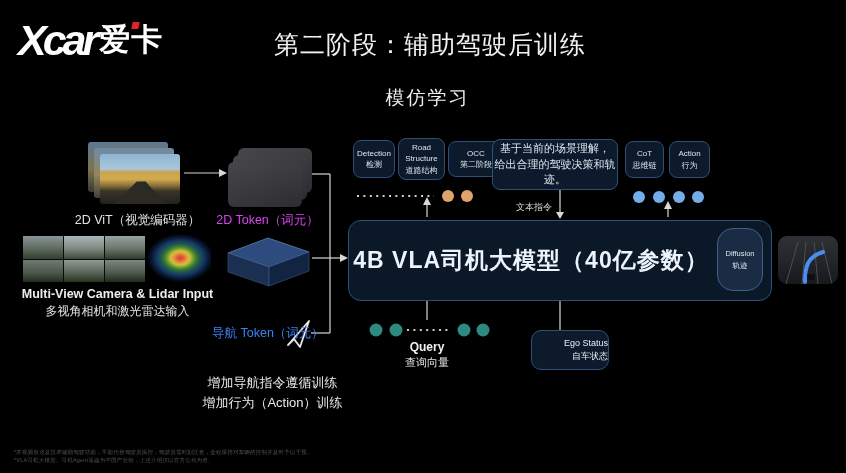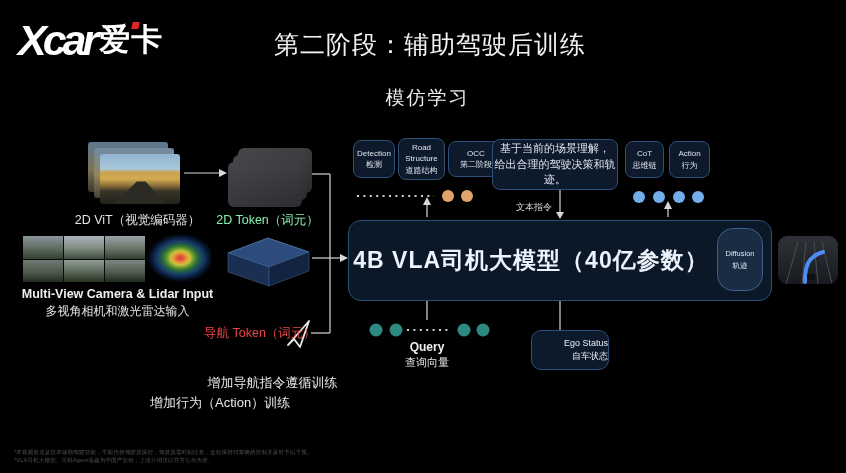--- a/index.html
+++ b/index.html
@@ -21,37 +21,37 @@
   .vitl{position:absolute;width:80px;height:50px;border-radius:3px;}
   #vit-b{left:88px;top:142px;background:linear-gradient(180deg,#5d7891,#7d7250 55%,#3a3a34);}
   #vit-m{left:94px;top:148px;background:linear-gradient(180deg,#6e8aa5,#93855c 55%,#413f36);}
   #vit-f{left:100px;top:154px;background:linear-gradient(180deg,#8fb4d2 0%,#a9c7db 30%,#c9a351 36%,#d2ab50 50%,#8c7038 63%,#3a3428 74%,#23211d 100%);overflow:hidden;}
   #vit-road{position:absolute;left:0;bottom:0;width:100%;height:58%;background:#2c2a25;
             clip-path:polygon(18% 100%,82% 100%,57% 22%,46% 22%);}
   #vit-label{left:60px;top:212px;width:155px;text-align:center;font-size:12.5px;color:#e3e3e3;}
 
   .t2l{position:absolute;width:74px;height:45px;border-radius:6px;background:linear-gradient(160deg,#47474b,#2d2d31);}
   #t2-b{left:238px;top:148px;}#t2-m{left:233px;top:155px;}#t2-f{left:228px;top:162px;}
-  #t2-label{left:195px;top:212px;width:145px;text-align:center;font-size:12.5px;color:#86efac;}
+  #t2-label{left:195px;top:212px;width:145px;text-align:center;font-size:12.5px;color:#d946ef;}
 
   
   #camgrid{left:23px;top:236px;width:122px;height:46px;display:grid;grid-template-columns:1fr 1fr 1fr;grid-template-rows:1fr 1fr;gap:1px;background:#0a0a0a;}
   #camgrid div{width:100%;height:100%;}
   .c1{background:linear-gradient(180deg,#8b949b,#5d6a5e 55%,#31402f);}
   .c2{background:linear-gradient(180deg,#aab4ba,#848f86 50%,#3c4a3c);}
   .c3{background:linear-gradient(180deg,#99a1a6,#6b7668 55%,#2f3c2e);}
   .c4{background:linear-gradient(180deg,#6f7a74,#4a5648 60%,#222b20);}
   .c5{background:linear-gradient(180deg,#8f9a93,#5f6d60 50%,#28331f);}
   .c6{background:linear-gradient(180deg,#7c8781,#515d50 55%,#1f2a1e);}
   #lidar{left:147px;top:233px;width:64px;height:52px;background:
      radial-gradient(ellipse 58% 52% at 52% 48%,#d14034 0%,#e2633c 10%,#e89a3a 18%,#cbc23c 26%,#79a234 34%,#3c7a2e 43%,#1f5550 53%,#173a66 63%,#0a1c3a 75%,#000 90%);}
   #cam-label-en{left:15px;top:287px;width:205px;text-align:center;font-size:12.5px;font-weight:700;color:#eee;}
   #cam-label-zh{left:15px;top:303px;width:205px;text-align:center;font-size:12px;color:#e3e3e3;}
   #t3-label{left:195px;top:287px;width:145px;text-align:center;font-size:12.5px;color:#e3e3e3;}
-  #nav-label{left:204px;top:325px;width:92px;font-size:12.5px;color:#ef4444;white-space:nowrap;}
+  #nav-label{left:212px;top:325px;width:92px;font-size:12.5px;color:#3b82f6;white-space:nowrap;}
 
   
   .outbox{position:absolute;background:var(--box-bg);border:1px solid var(--box-border);border-radius:8px;
           color:#dde5ee;font-size:8px;line-height:1.4;display:flex;flex-direction:column;
           align-items:center;justify-content:center;text-align:center;padding:1px;box-sizing:border-box;}
   #ob-det{left:353px;top:140px;width:42px;height:38px;}
   #ob-road{left:398px;top:138px;width:47px;height:42px;}
   #ob-occ{left:448px;top:141px;width:56px;height:36px;}
   #ob-scene{left:492px;top:139px;width:126px;height:51px;font-size:11px;}
   #ob-cot{left:625px;top:141px;width:39px;height:37px;}
@@ -72,21 +72,21 @@
   #ego{left:531px;top:330px;width:76px;height:38px;background:var(--box-bg);border:1px solid var(--box-border);
        border-radius:10px;display:flex;flex-direction:column;align-items:flex-end;justify-content:center;
        font-size:9px;color:#e6edf5;line-height:1.5;}
 
   
   #traj{left:778px;top:236px;width:60px;height:48px;border-radius:9px;overflow:hidden;
         background:linear-gradient(180deg,#2e3237,#17191d);}
 
   
   #note1{left:150px;top:374px;width:245px;text-align:center;font-size:13px;color:#e9e9e9;}
-  #note2{left:150px;top:394px;width:245px;font-size:13px;color:#e9e9e9;}
+  #note2{left:150px;top:394px;width:245px;text-align:center;font-size:13px;color:#e9e9e9;}
   .foot{left:14px;font-size:5.5px;color:#4d5258;letter-spacing:0.2px;}
   #foot1{top:449px;}#foot2{top:457px;}
 
   
   #overlay{left:0;top:0;pointer-events:none;}
   .ln{stroke:var(--line);stroke-width:1.2;fill:none;}
   .dotted{stroke:#cfcfcf;stroke-width:2;stroke-dasharray:2 4.4;fill:none;}
   .ah{fill:var(--line);stroke:none;}
   .do{fill:var(--dot-orange);}
   .db{fill:var(--dot-blue);}

